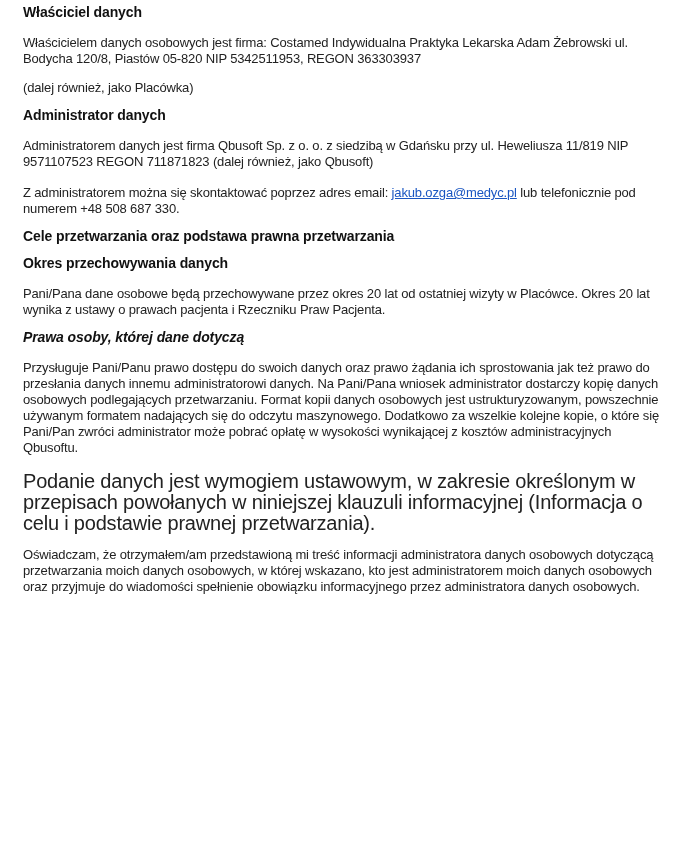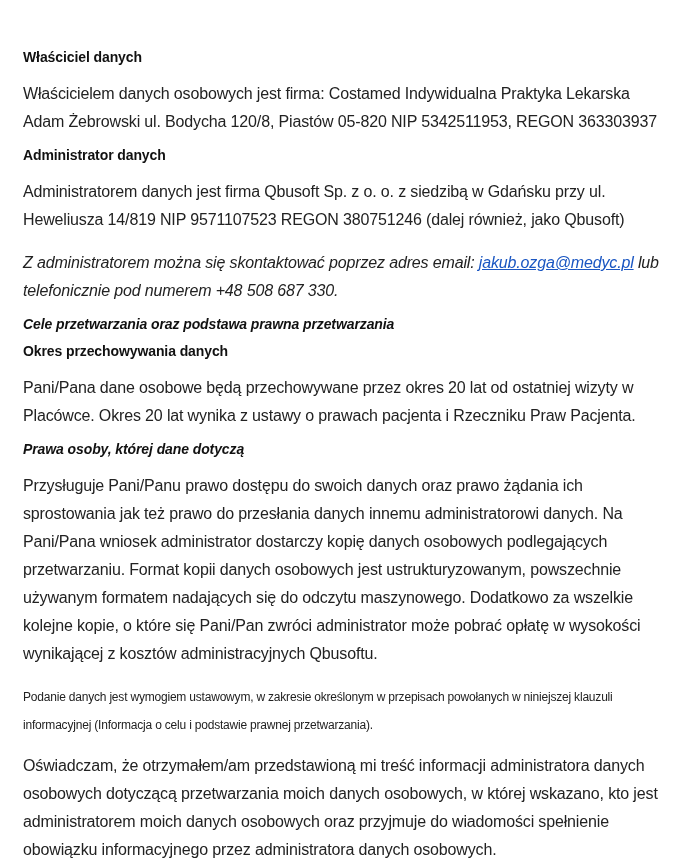--- a/index.html
+++ b/index.html
@@ -1,48 +1,49 @@
 <!DOCTYPE html>
 <html><head>
 <meta charset="utf-8">
 <style>
   html, body { margin: 0; padding: 0; background: #ffffff; }
   body {
     width: 678px; height: 865px; overflow: hidden;
     font-family: "Liberation Sans", "DejaVu Sans", sans-serif;
     color: #1a1a1a;
   }
-  .doc { padding: 4px 14px 0 23px; margin-top: 45px; }
+  .doc { padding: 4px 14px 0 23px; }
   h2 {
     font-size: 14px; font-weight: bold; margin: 0; color: #111;
     letter-spacing: -0.1px;
   }
   p {
-    font-size: 16px; line-height: 28px; margin: 0; color: #222;
+    font-size: 13px; line-height: 16px; margin: 0; color: #222;
     letter-spacing: -0.15px;
   }
-  p.big { font-size: 12px; line-height: 28px; letter-spacing: -0.2px; }
+  p.big { font-size: 20px; line-height: 21px; letter-spacing: -0.2px; }
   a { color: #1a56c2; text-decoration: underline; }
 </style>
 </head>
 <body>
 
 <div class="doc">
 
   <h2 style="margin-top:0;">Właściciel danych</h2>
   <p style="margin-top:15px;">Właścicielem danych osobowych jest firma: Costamed Indywidualna Praktyka Lekarska Adam Żebrowski ul. Bodycha 120/8, Piastów 05-820 NIP 5342511953, REGON 363303937</p>
+  <p style="margin-top:13px;">(dalej również, jako Placówka)</p>
 
   <h2 style="margin-top:11px;">Administrator danych</h2>
-  <p style="margin-top:15px;">Administratorem danych jest firma Qbusoft Sp. z o. o. z siedzibą w Gdańsku przy ul. Heweliusza 14/819 NIP 9571107523 REGON 380751246 (dalej również, jako Qbusoft)</p>
+  <p style="margin-top:15px;">Administratorem danych jest firma Qbusoft Sp. z o. o. z siedzibą w Gdańsku przy ul. Heweliusza 11/819 NIP 9571107523 REGON 711871823 (dalej również, jako Qbusoft)</p>
 
-  <p style="margin-top:15px;font-style:italic;">
+  <p style="margin-top:15px;">
     <span>Z administratorem można się skontaktować poprzez adres email: </span><a href="#">jakub.ozga@medyc.pl</a><span> lub telefonicznie pod numerem +48 508 687 330.</span>
   </p>
 
-  <h2 style="margin-top:11px;font-style:italic;">Cele przetwarzania oraz podstawa prawna przetwarzania</h2>
+  <h2 style="margin-top:11px;">Cele przetwarzania oraz podstawa prawna przetwarzania</h2>
 
   <h2 style="margin-top:11px;">Okres przechowywania danych</h2>
   <p style="margin-top:15px;">Pani/Pana dane osobowe będą przechowywane przez okres 20 lat od ostatniej wizyty w Placówce. Okres 20 lat wynika z ustawy o prawach pacjenta i Rzeczniku Praw Pacjenta.</p>
 
   <h2 style="margin-top:11px;font-style:italic;">Prawa osoby, której dane dotyczą</h2>
   <p style="margin-top:15px;">Przysługuje Pani/Panu prawo dostępu do swoich danych oraz prawo żądania ich sprostowania jak też prawo do przesłania danych innemu administratorowi danych. Na Pani/Pana wniosek administrator dostarczy kopię danych osobowych podlegających przetwarzaniu. Format kopii danych osobowych jest ustrukturyzowanym, powszechnie używanym formatem nadających się do odczytu maszynowego. Dodatkowo za wszelkie kolejne kopie, o które się Pani/Pan zwróci administrator może pobrać opłatę w wysokości wynikającej z kosztów administracyjnych Qbusoftu.</p>
 
   <p class="big" style="margin-top:15px;">Podanie danych jest wymogiem ustawowym, w zakresie określonym w przepisach powołanych w niniejszej klauzuli informacyjnej (Informacja o celu i podstawie prawnej przetwarzania).</p>
   <p style="margin-top:13px;">Oświadczam, że otrzymałem/am przedstawioną mi treść informacji administratora danych osobowych dotyczącą przetwarzania moich danych osobowych, w której wskazano, kto jest administratorem moich danych osobowych oraz przyjmuje do wiadomości spełnienie obowiązku informacyjnego przez administratora danych osobowych.</p>
 

